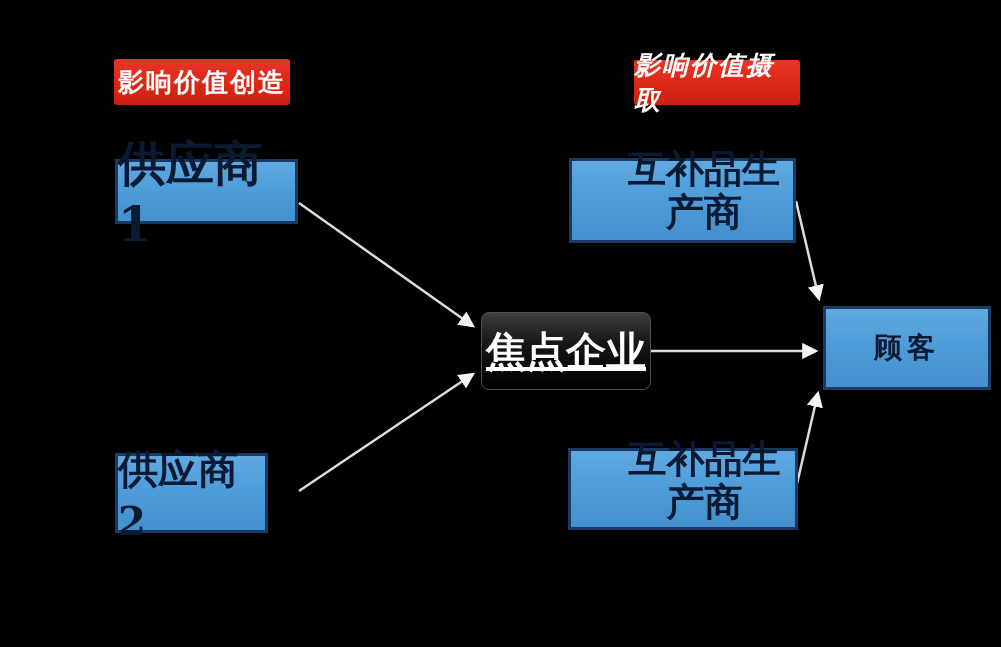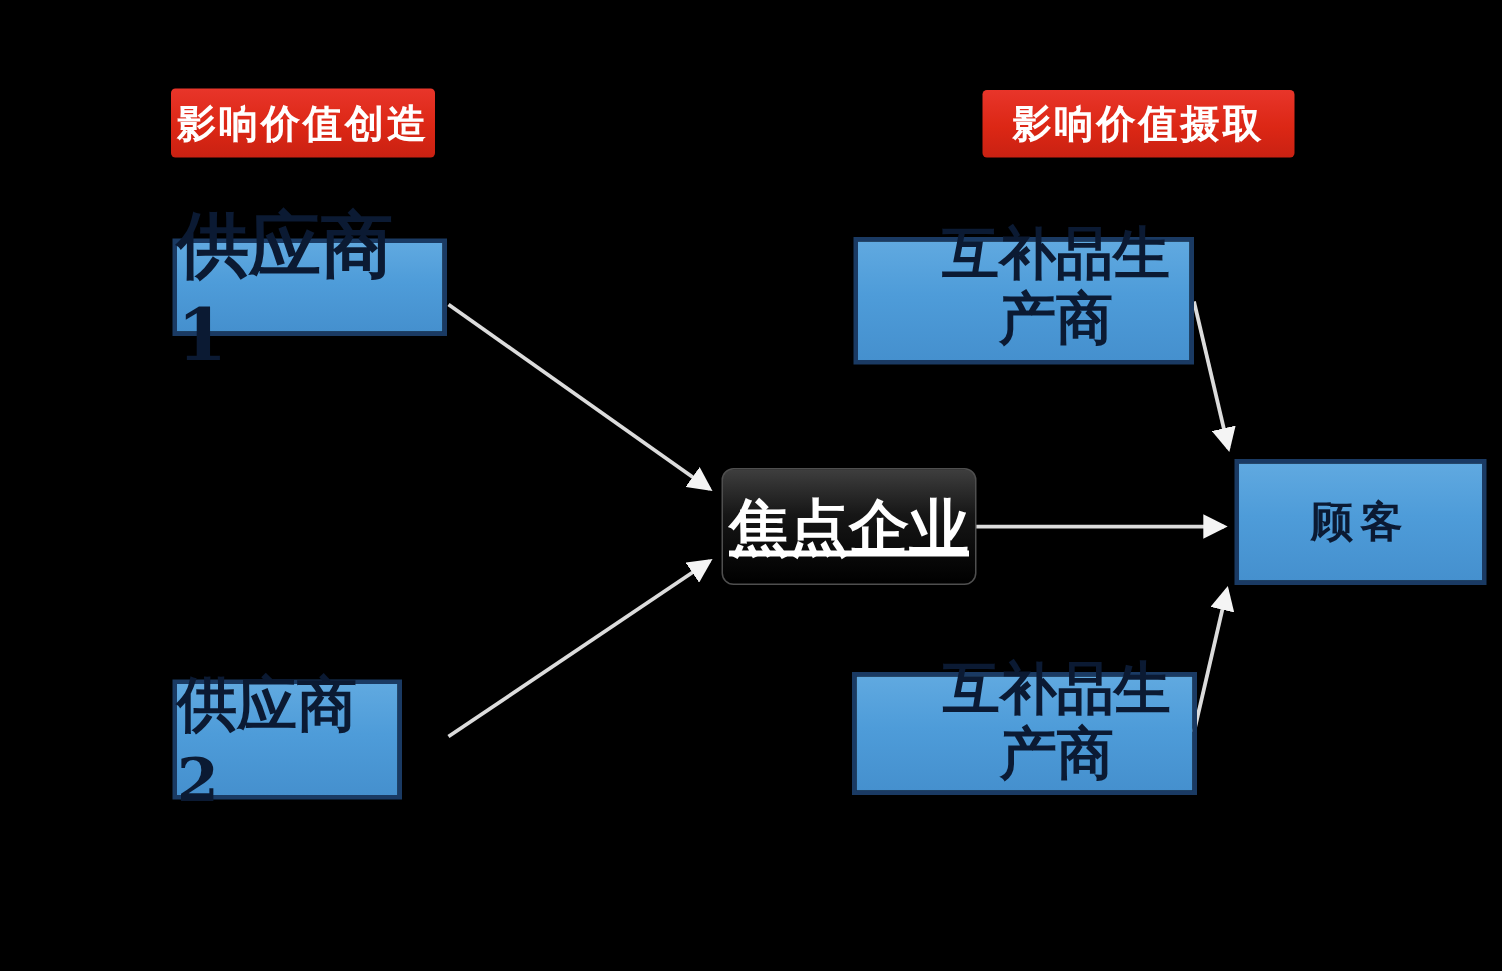--- a/index.html
+++ b/index.html
@@ -30,21 +30,21 @@
     justify-content: center;
     background: linear-gradient(180deg, #E8352A 0%, #DC2715 55%, #C92112 100%);
     color: #FFFFFF;
     font-family: "DejaVu Sans", sans-serif;
     font-weight: bold;
     font-size: 26px;
     border-radius: 3px;
     letter-spacing: 2px;
   }
   #header-left  { left: 88px;  top: 59px;  width: 176px; height: 46px; }
-  #header-right { left: 629px; top: 60px;  width: 208px; height: 45px; }
+  #header-right { left: 608px; top: 60px;  width: 166px; height: 45px; font-style: italic; }
 
   .node {
     position: absolute;
     z-index: 2;
     display: flex;
     align-items: center;
     justify-content: center;
     box-sizing: border-box;
     background: linear-gradient(180deg, #60A9E0 0%, #4E9CD9 45%, #4590CE 100%);
     border: 3px solid #1A3A63;

